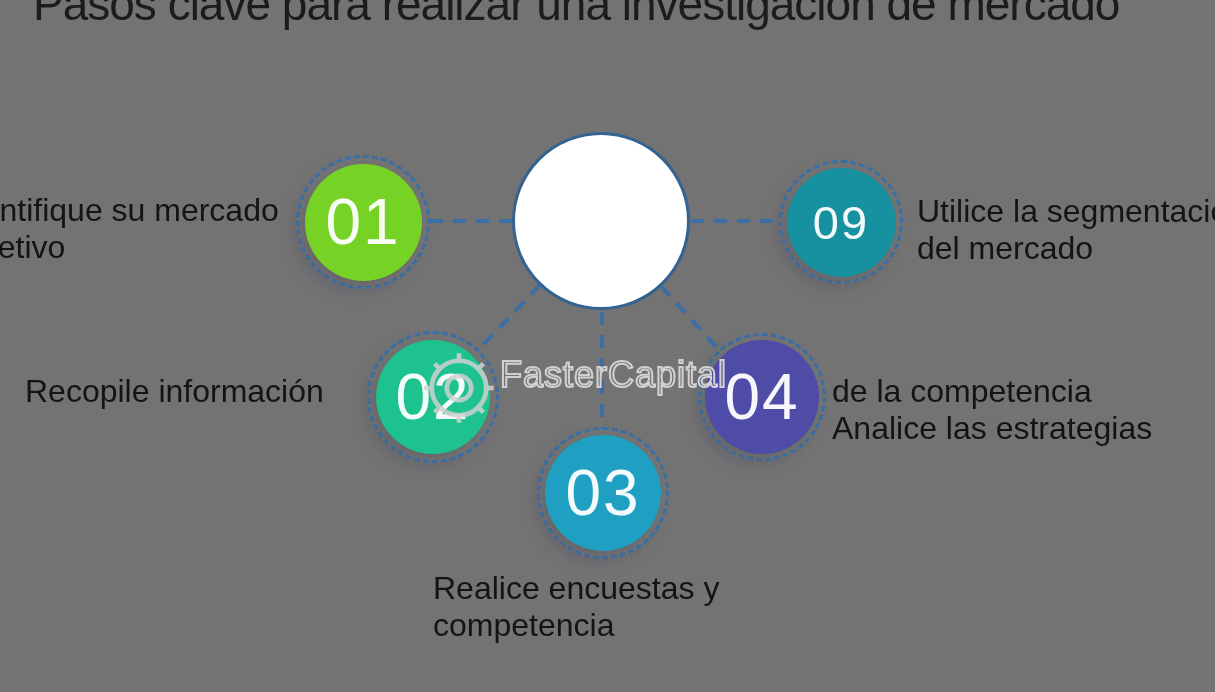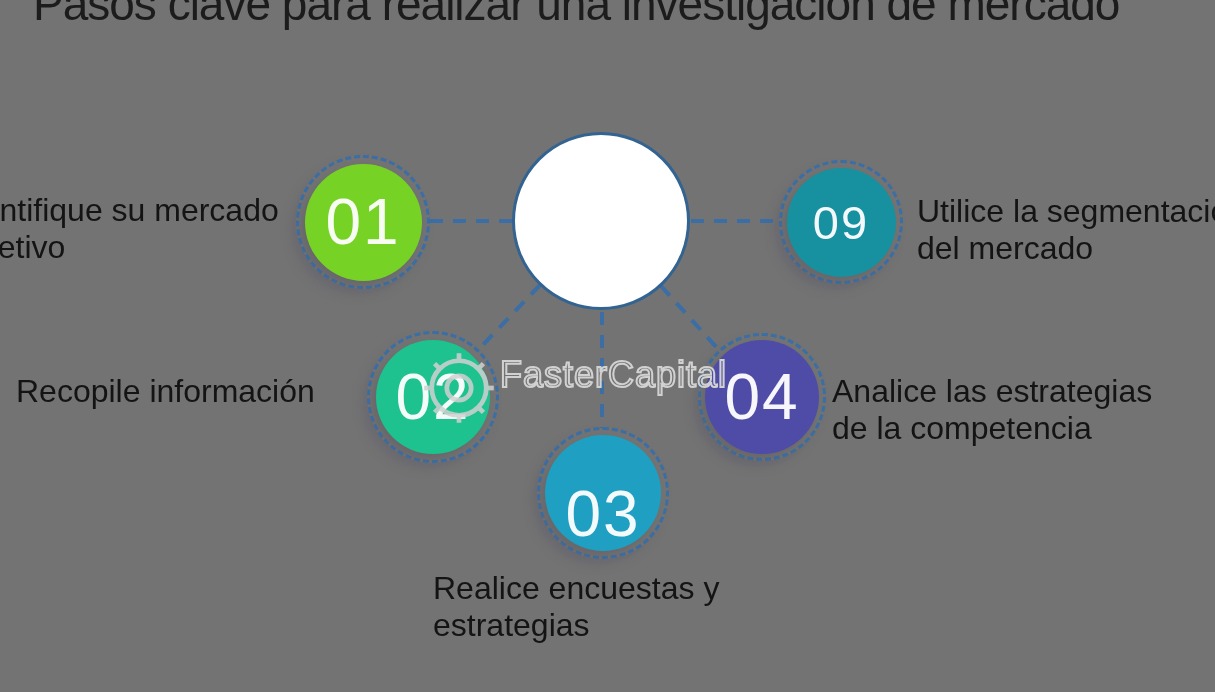--- a/index.html
+++ b/index.html
@@ -20,31 +20,31 @@
         box-shadow:-6px 7px 9px -1px rgba(100,100,112,.5);z-index:2;background:transparent;}
   .solid{border-radius:50%;display:flex;align-items:center;justify-content:center;
          box-shadow:-4px 5px 7px rgba(90,90,100,.45);}
   .num{font-size:64px;color:rgba(255,255,255,.95);letter-spacing:2px;font-weight:400;}
 
   .n01{left:296px;top:155px;width:134px;height:134px;}
   .n01 .solid{width:117px;height:117px;}
   .n02{left:367px;top:331px;width:132px;height:132px;}
   .n02 .solid{width:114px;height:114px;justify-content:center;}
   .n03{left:537px;top:427px;width:132px;height:132px;}
-  .n03 .solid{width:116px;height:116px;align-items:flex-end;}
+  .n03 .solid{width:116px;height:116px;}
   .n04{left:698px;top:333px;width:128px;height:128px;}
   .n04 .solid{width:114px;height:114px;align-items:center;}
   .n05{left:779px;top:160px;width:124px;height:124px;}
   .n05 .solid{width:109px;height:109px;}
   .n05 .num{font-size:47px;}
 
   .label{position:absolute;font-size:32px;line-height:37px;color:#141414;z-index:5;}
   .label span{display:block;white-space:nowrap;}
   .lab01{left:-45px;top:192px;}
-  .lab02{left:16px;top:373px;}
+  .lab02{left:25px;top:373px;}
   .lab03{left:433px;top:570px;}
   .lab04{left:832px;top:373px;}
   .lab05{left:917px;top:193px;}
 
   .wm-text{position:absolute;left:500px;top:354px;font-size:36px;letter-spacing:1px;
            color:transparent;-webkit-text-stroke:2px #d1d1d1;z-index:4;white-space:nowrap;
            font-weight:400;}
   .wm-gear{position:absolute;left:412px;top:341px;width:94px;height:94px;z-index:4;opacity:.85;}
 </style>
 </head>
@@ -98,25 +98,25 @@
 
   <div class="label lab01">
     <span>Identifique su mercado</span>
     <span>objetivo</span>
   </div>
   <div class="label lab02">
     <span>Recopile información</span>
   </div>
   <div class="label lab03">
     <span>Realice encuestas y</span>
-    <span>estrategias</span>
+    <span>competencia</span>
   </div>
   <div class="label lab04">
+    <span>de la competencia</span>
     <span>Analice las estrategias</span>
-    <span>de la competencia</span>
   </div>
   <div class="label lab05">
     <span>Utilice la segmentación</span>
     <span>del mercado</span>
   </div>
 
   <svg class="wm-gear" viewBox="0 0 100 100">
     <g stroke="#d1d1d1" stroke-width="5" fill="none">
       <circle cx="50" cy="50" r="29"></circle>
       <circle cx="50" cy="50" r="13"></circle>

